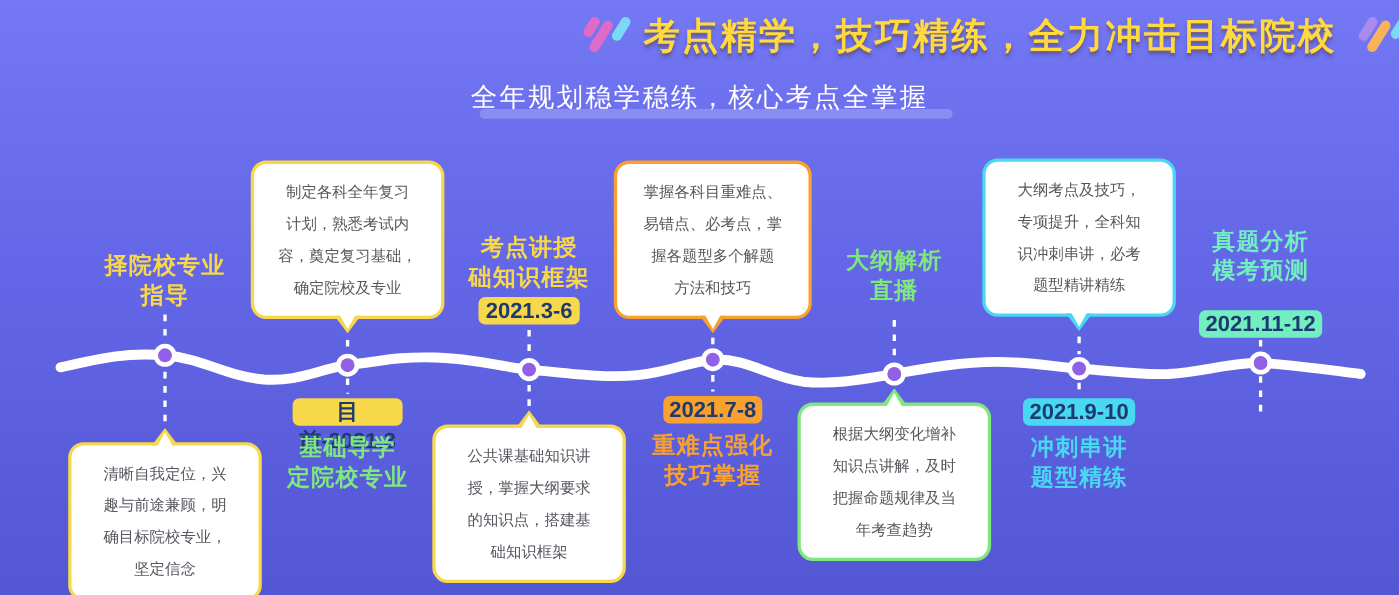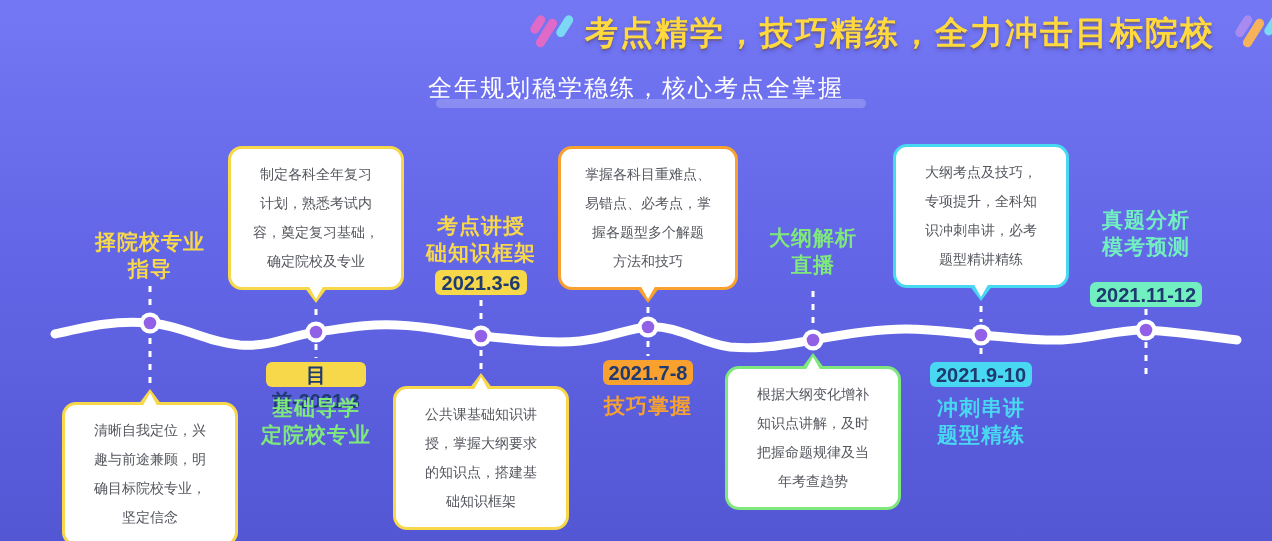--- a/index.html
+++ b/index.html
@@ -163,20 +163,21 @@
 
   <div class="callout bc-orange" style="left:558px;top:146px;width:180px;">
     <span class="tail down"></span>
     <span class="cl">掌握各科目重难点、</span>
     <span class="cl">易错点、必考点，掌</span>
     <span class="cl">握各题型多个解题</span>
     <span class="cl">方法和技巧</span>
   </div>
   <div class="badge bg-orange" style="left:603px;top:360px;width:90px;">2021.7-8</div>
   <div class="stage-label c-orange" style="left:560px;top:392px;">
+    <span class="ll">重难点强化</span>
     <span class="ll">技巧掌握</span>
   </div>
 
   <div class="stage-label c-green" style="left:725px;top:224px;">
     <span class="ll">大纲解析</span>
     <span class="ll">直播</span>
   </div>
   <div class="callout bc-green" style="left:725px;top:366px;">
     <span class="tail up"></span>
     <span class="cl">根据大纲变化增补</span>

